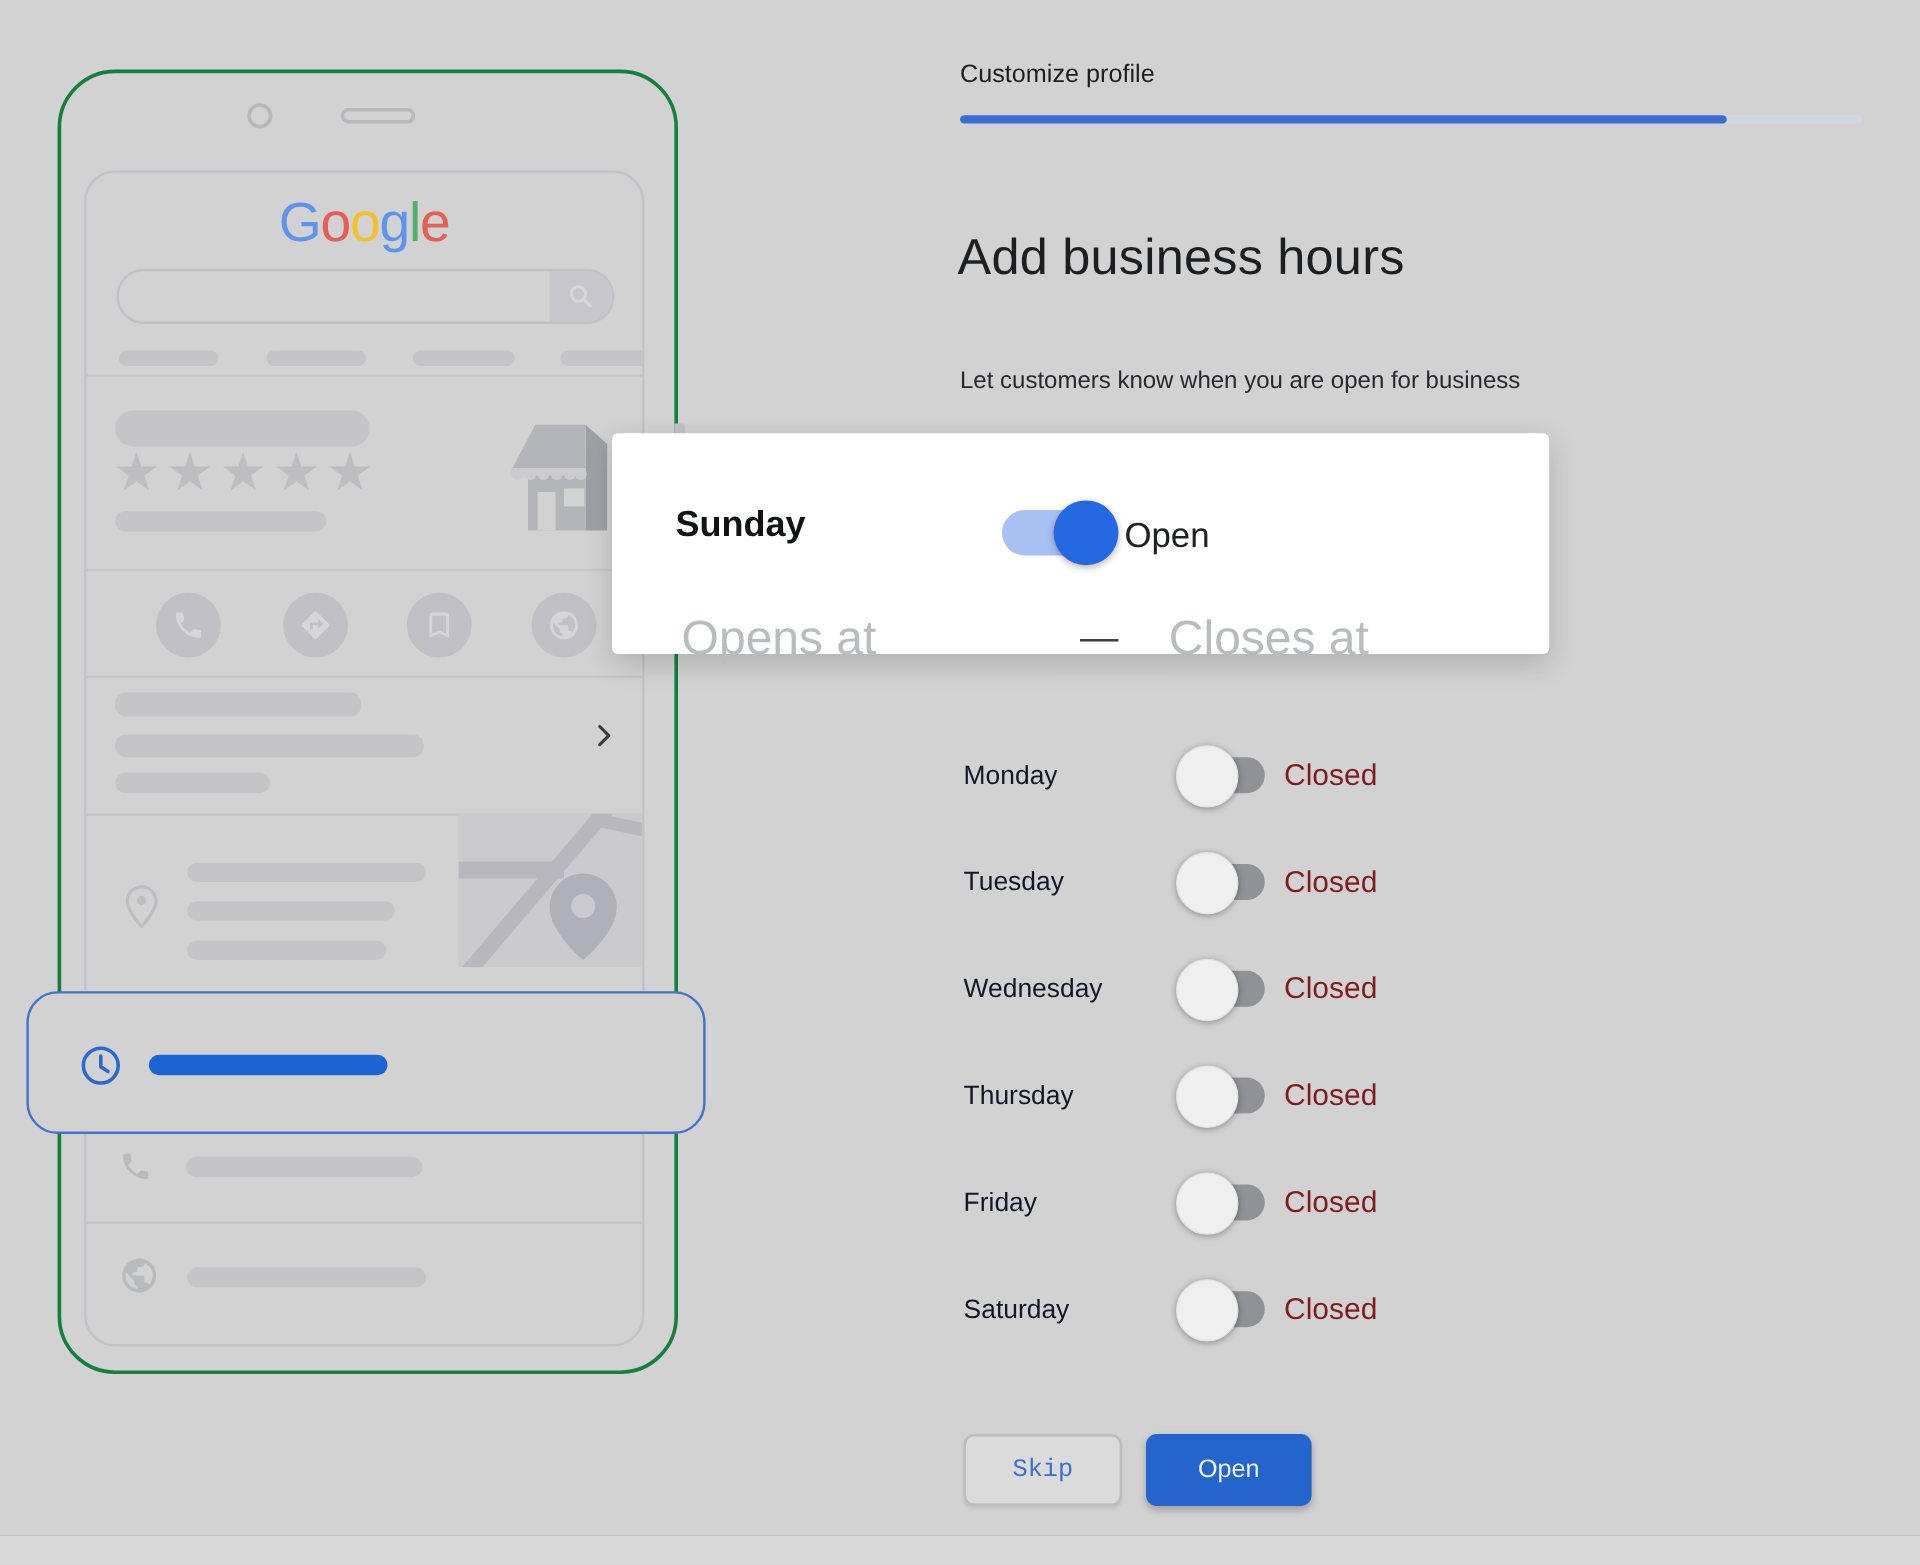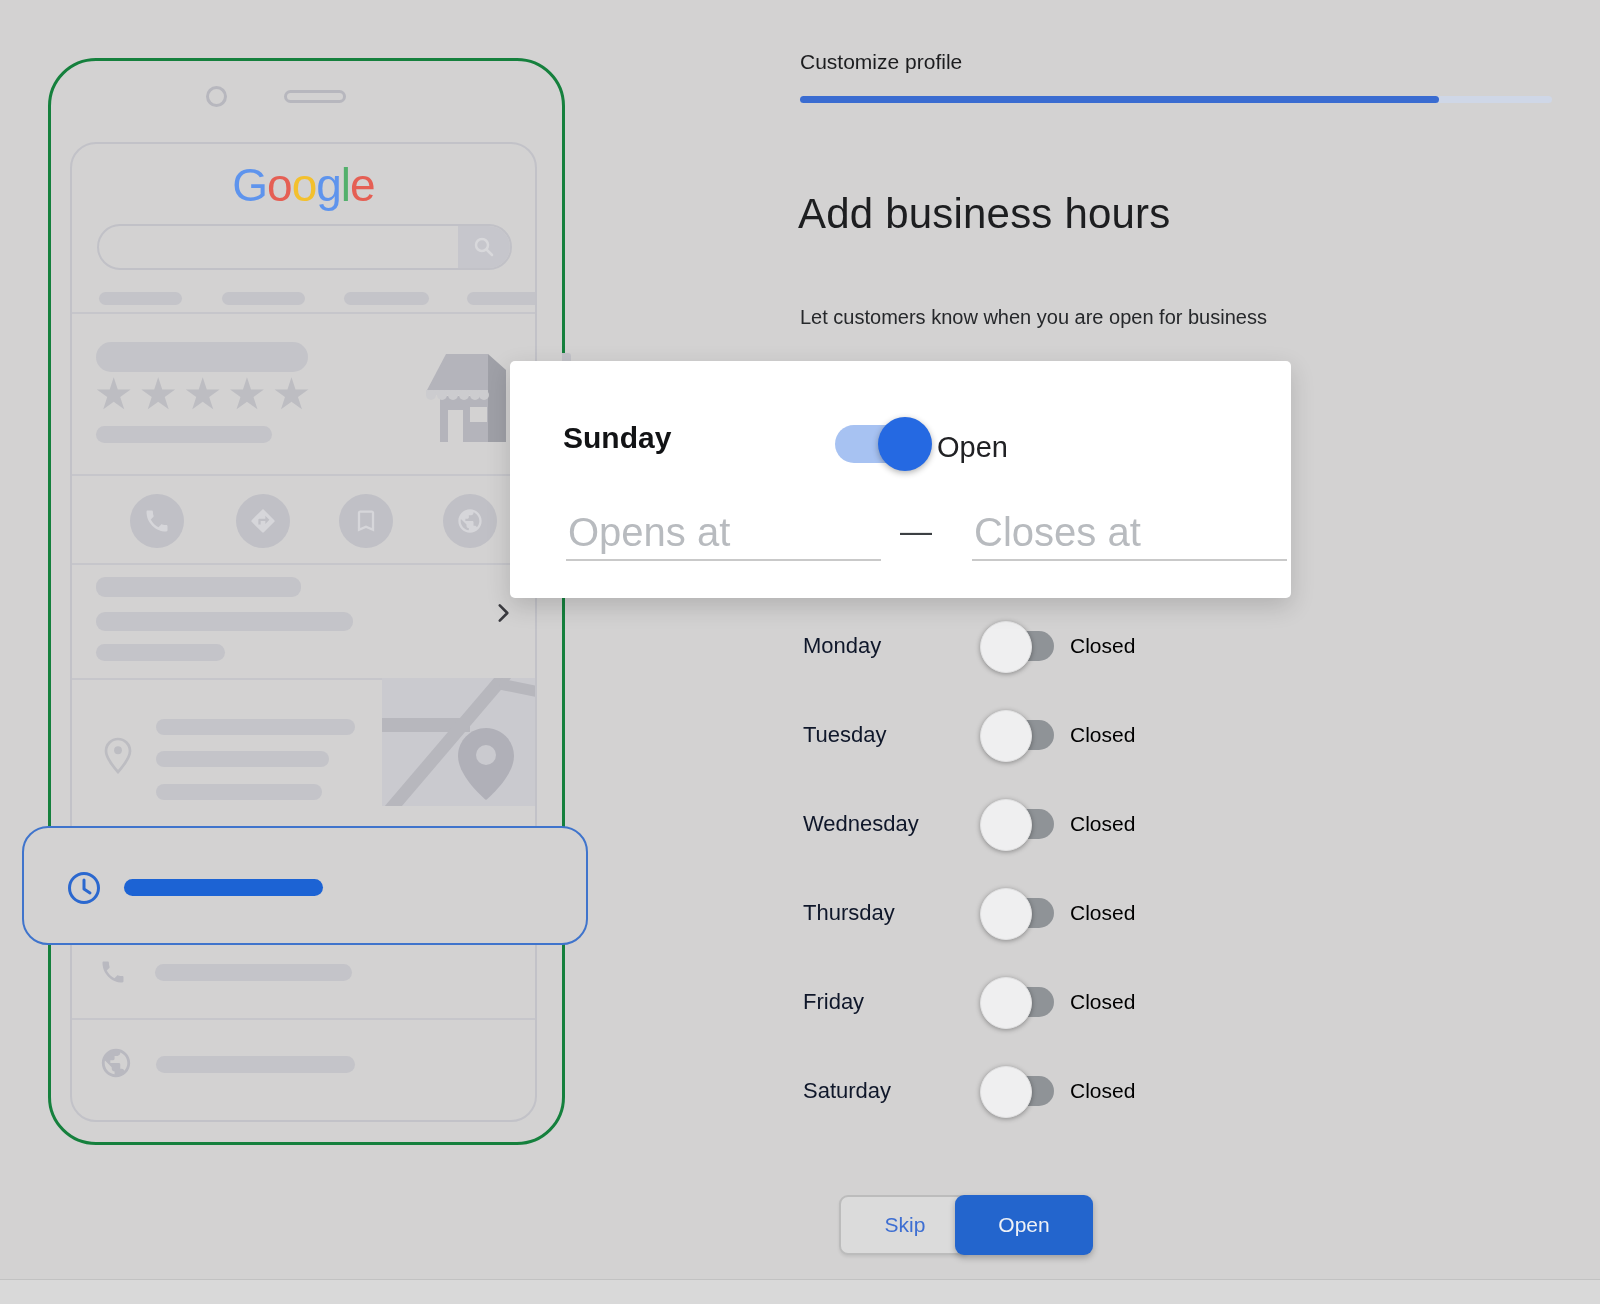--- a/index.html
+++ b/index.html
@@ -87,21 +87,21 @@
   .page-title {
     position:absolute; left:798px; top:190px;
     font-size:42px; font-weight:400; letter-spacing:.2px; color:#1d1e20;
   }
   .page-subtitle {
     position:absolute; left:800px; top:306px;
     font-size:20px; color:#26282b;
   }
   
   .sunday-card {
-    position:absolute; left:510px; top:361px; width:781px; height:237px;
+    position:absolute; left:510px; top:361px; width:781px; height:184px;
     background:#ffffff; border-radius:5px; z-index:10;
     box-shadow:0 8px 24px rgba(0,0,0,.16);
   }
   .sunday-day {
     position:absolute; left:53px; top:60px;
     font-size:30px; font-weight:700; color:#121315;
   }
   .toggle-on {
     position:absolute; left:325px; top:64px; width:96px; height:38px;
     border-radius:19px; background:#a7c2f2; cursor:pointer;
@@ -137,27 +137,27 @@
   .day-name { width:181px; font-size:22px; font-weight:400; color:#0f172a; }
   .toggle-off {
     position:relative; width:70px; height:30px; border-radius:15px;
     background:#8f9397; cursor:pointer; flex:none;
   }
   .toggle-off .knob {
     position:absolute; left:-4px; top:-10px; width:52px; height:52px;
     border-radius:50%; background:#efeff0;
     box-shadow:0 1px 5px rgba(0,0,0,.35); border:1px solid #e2e2e3;
   }
-  .day-status { margin-left:16px; font-size:21px; color:#000000; }
+  .day-status { margin-left:16px; font-size:25px; color:#7f1d1d; }
   
   .skip-button {
     position:absolute; left:803px; top:1195px; width:132px; height:60px;
     background:#dbdbdb; border:2px solid #bcbcbc; border-radius:9px;
-    font-family:Liberation Sans, sans-serif; font-size:21px; font-weight:500;
-    color:#3d6ed2; cursor:pointer; box-shadow:0 2px 3px rgba(0,0,0,.08);margin-left:36px;
+    font-family:Liberation Mono, monospace; font-size:21px; font-weight:500;
+    color:#3d6ed2; cursor:pointer; box-shadow:0 2px 3px rgba(0,0,0,.08);
   }
   .next-button {
     position:absolute; left:955px; top:1195px; width:138px; height:60px;
     background:#2365cd; border:none; border-radius:9px;
     font-family:"Liberation Sans", sans-serif; font-size:21px; font-weight:500;
     color:#eef1f6; cursor:pointer; box-shadow:0 3px 6px rgba(0,0,0,.25);
   }
   .bottom-strip {
     position:absolute; left:0; top:1279px; width:100%; height:25px;
     background:#d9d9d9; border-top:1px solid #c2c2c2;

